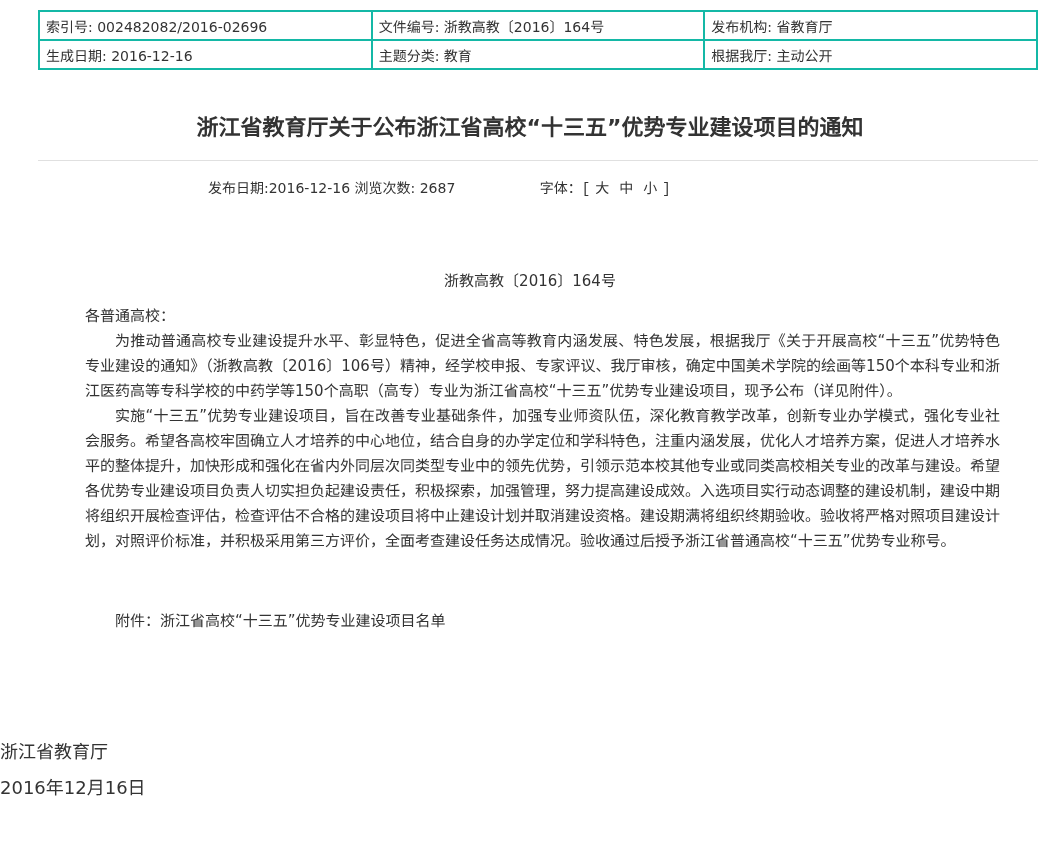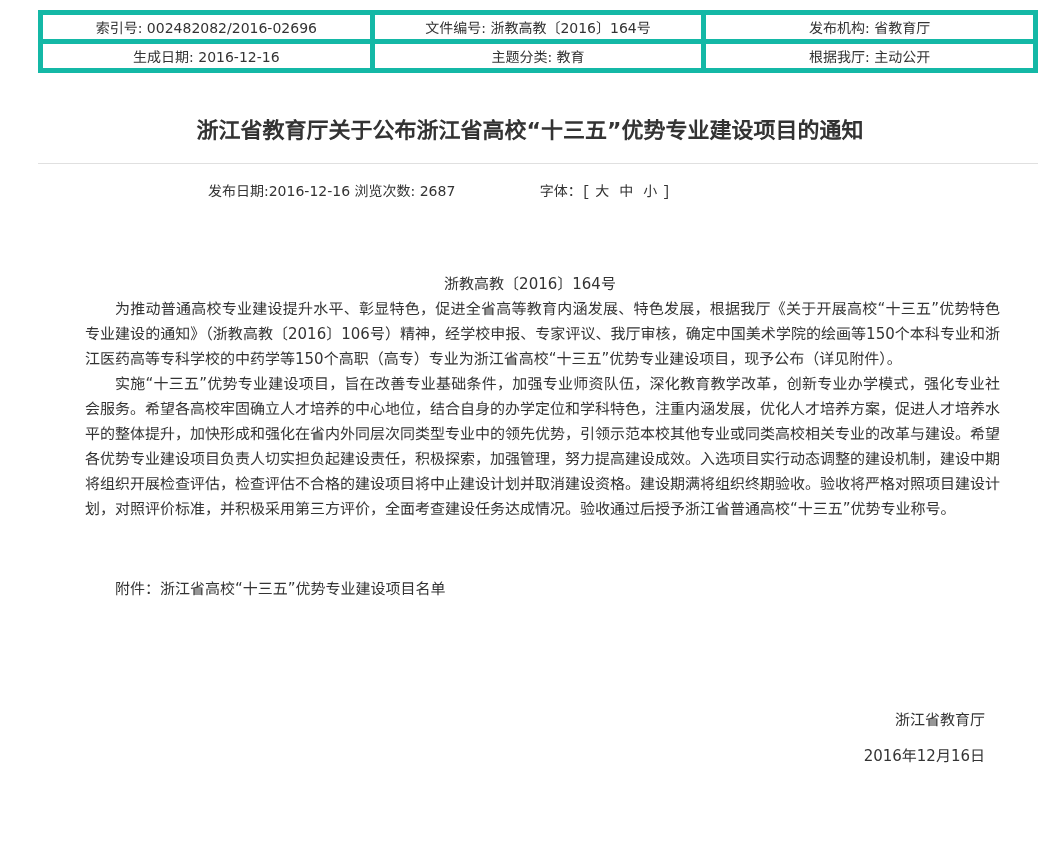--- a/index.html
+++ b/index.html
@@ -14,23 +14,22 @@
   .page { width: 1060px; min-height: 853px; position: relative; }
 
   
   .meta-table {
     width: 1000px;
     margin: 10px 0 0 38px;
     border-collapse: collapse;
     table-layout: fixed;
   }
   .meta-table td {
-    border: 5px solid #14b8a6;
+    border: 2px solid #14b8a6;
     height: 29px;
-    text-align: center;
     vertical-align: middle;
     font-size: 14px;
     color: #333333;
     padding: 2px 6px;
     overflow: hidden;
     white-space: nowrap;
   }
 
   
   .doc-title {
@@ -85,22 +84,22 @@
     line-height: 25px;
     color: #333333;
     text-align: justify;
   }
   .salutation { margin: 10px 0 0 0; }
   .doc-body p.para { margin: 0; text-indent: 2em; }
   .attachment { margin: 55px 0 0 0; text-indent: 2em; }
   .signature-block {
     margin-top: 100px;
     padding-right: 75px;
-    text-align: right;
-    font-size: 15px;
+    text-align: left;
+    font-size: 18px;
     line-height: 36px;
     color: #333333;
   }
 </style>
 </head>
 <body>
 
 <div class="page">
 
   <table class="meta-table">
@@ -126,20 +125,21 @@
     <span class="info-item info-publish">发布日期:2016-12-16</span>
     <span class="info-item info-views">浏览次数: 2687</span>
     <span class="info-item info-font">
       <span>字体：[</span><a class="font-opt">大</a><a class="font-opt">中</a><a class="font-opt">小</a><span>]</span>
     </span>
   </div>
 
   <div class="doc-number">浙教高教〔2016〕164号</div>
 
   <div class="doc-body">
+    <p class="salutation">各普通高校：</p>
     <p class="para">为推动普通高校专业建设提升水平、彰显特色，促进全省高等教育内涵发展、特色发展，根据我厅《关于开展高校“十三五”优势特色专业建设的通知》（浙教高教〔2016〕106号）精神，经学校申报、专家评议、我厅审核，确定中国美术学院的绘画等150个本科专业和浙江医药高等专科学校的中药学等150个高职（高专）专业为浙江省高校“十三五”优势专业建设项目，现予公布（详见附件）。</p>
     <p class="para">实施“十三五”优势专业建设项目，旨在改善专业基础条件，加强专业师资队伍，深化教育教学改革，创新专业办学模式，强化专业社会服务。希望各高校牢固确立人才培养的中心地位，结合自身的办学定位和学科特色，注重内涵发展，优化人才培养方案，促进人才培养水平的整体提升，加快形成和强化在省内外同层次同类型专业中的领先优势，引领示范本校其他专业或同类高校相关专业的改革与建设。希望各优势专业建设项目负责人切实担负起建设责任，积极探索，加强管理，努力提高建设成效。入选项目实行动态调整的建设机制，建设中期将组织开展检查评估，检查评估不合格的建设项目将中止建设计划并取消建设资格。建设期满将组织终期验收。验收将严格对照项目建设计划，对照评价标准，并积极采用第三方评价，全面考查建设任务达成情况。验收通过后授予浙江省普通高校“十三五”优势专业称号。</p>
     <p class="attachment">附件：浙江省高校“十三五”优势专业建设项目名单</p>
   </div>
 
   <div class="signature-block">
     <div>浙江省教育厅</div>
     <div>2016年12月16日</div>
   </div>
 

